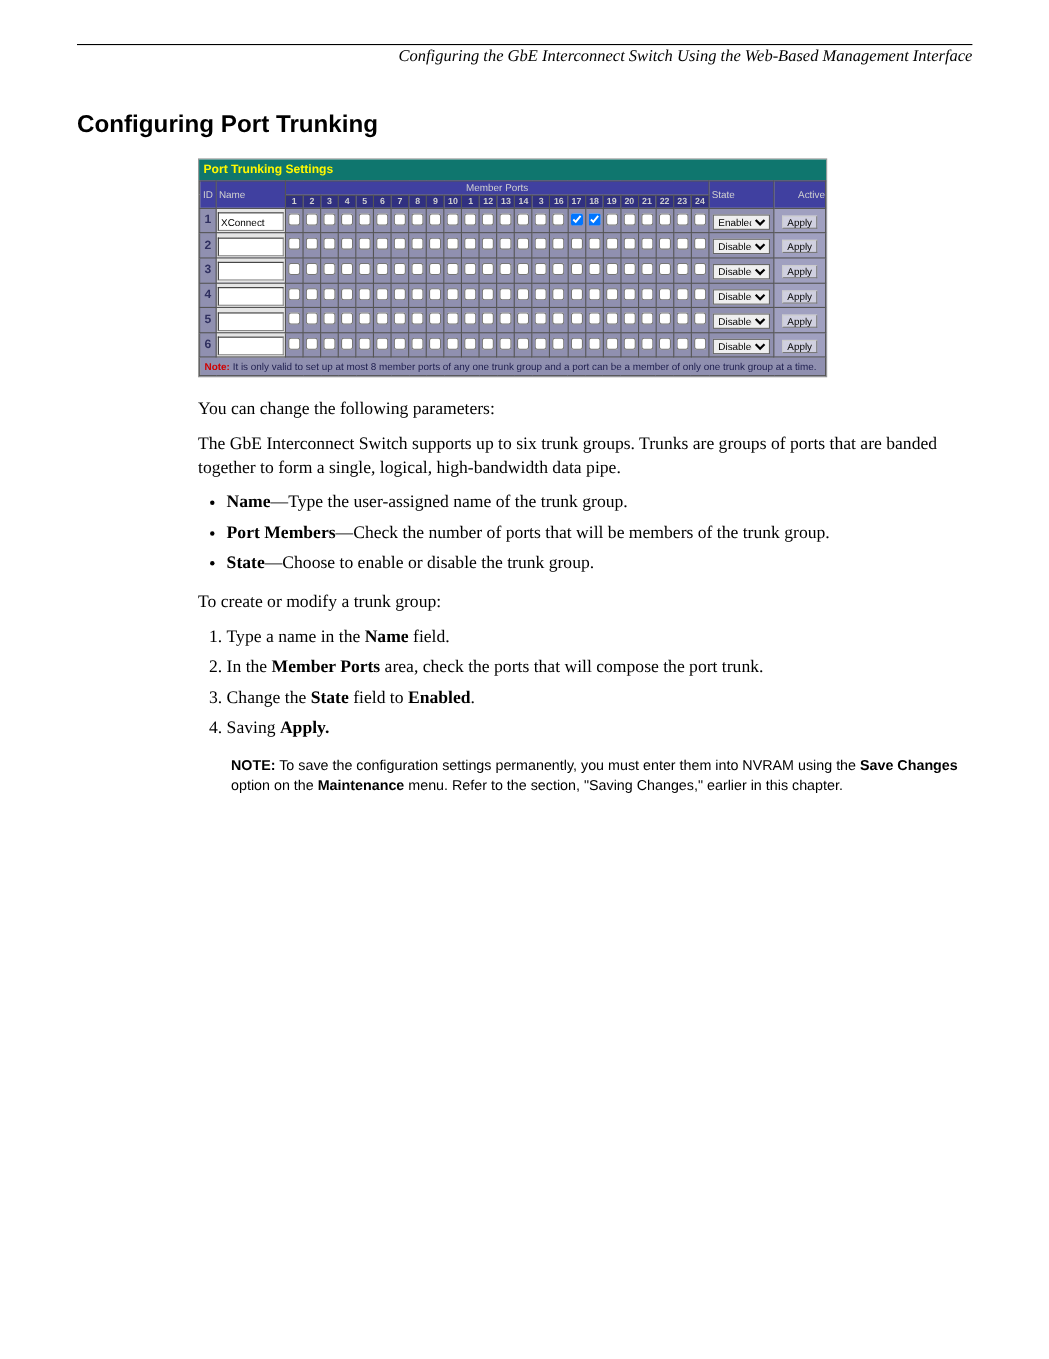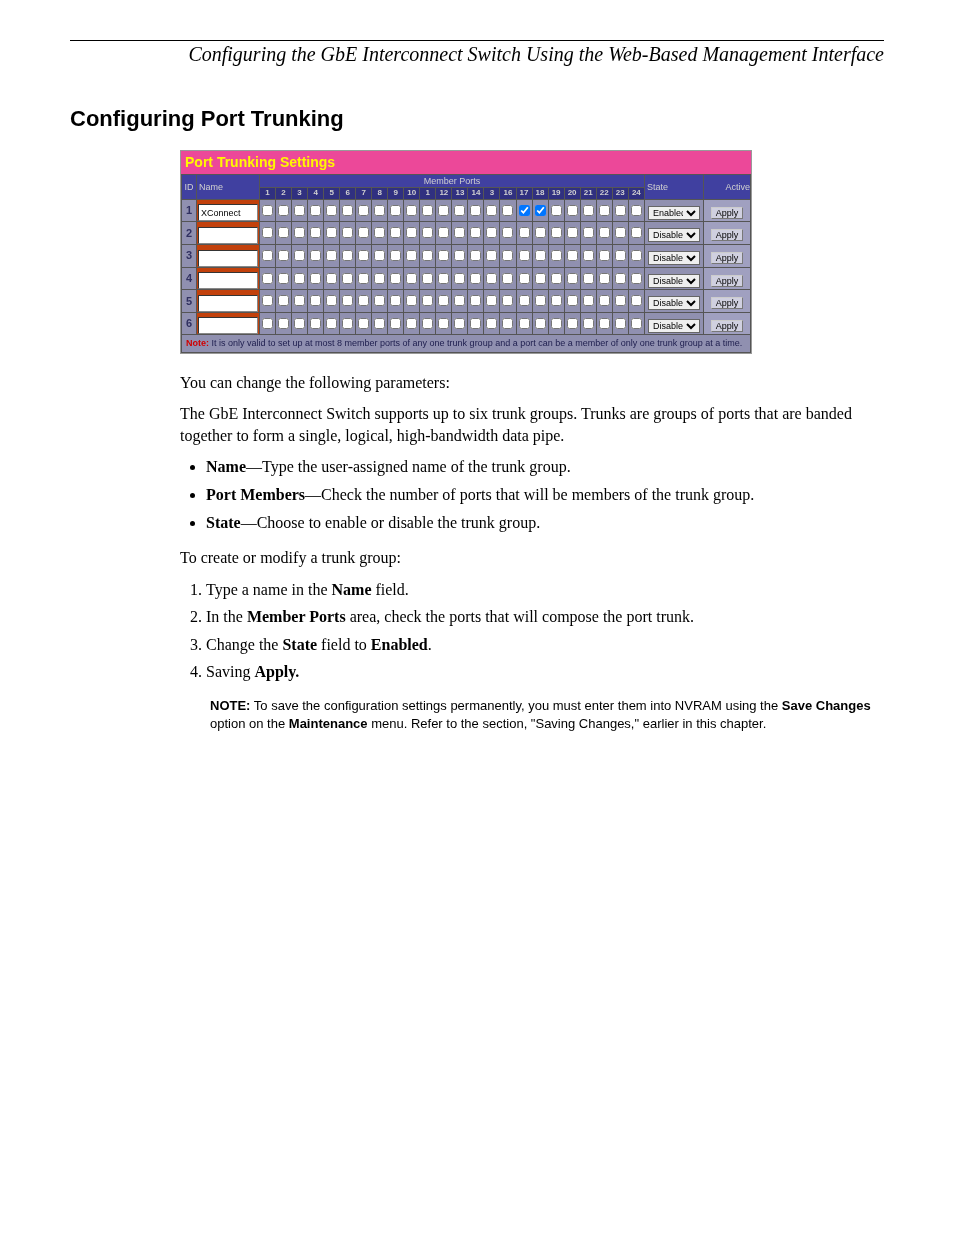--- a/index.html
+++ b/index.html
@@ -16,21 +16,21 @@
     min-height: 1100px;
     position: relative;
   }
   .top-rule {
     border-top: 1px solid #000;
     margin-bottom: 2px;
   }
   .header-text {
     font-style: italic;
     text-align: right;
-    font-size: 20px;
+    font-size: 15px;
     margin-bottom: 40px;
   }
   h1 {
     font-family: Arial, Helvetica, sans-serif;
     font-size: 22px;
     font-weight: bold;
     margin: 0 0 18px 0;
   }
   .body-block {
     margin-left: 110px;
@@ -47,24 +47,24 @@
     margin-top: 12px;
   }
   
   .shot {
     width: 570px;
     border: 1px solid #999;
     margin: 8px 0 18px 0;
     font-family: Verdana, Arial, sans-serif;
   }
   .shot-title {
-    background: #ec4899;
+    background: #0f766e;
     color: #fff800;
     font-weight: bold;
-    font-size: 14px;
+    font-size: 11px;
     padding: 2px 4px;
   }
   .ptable {
     border-collapse: collapse;
     width: 100%;
     table-layout: fixed;
   }
   .ptable th, .ptable td {
     border: 1px solid #555;
     padding: 0;
@@ -86,21 +86,21 @@
     background: #9090b0;
   }
   .idcell {
     background: #9090b0;
     color: #303060;
     font-size: 11px;
     font-weight: bold;
     width: 14px;
   }
   .namecell {
-    background: #c2410c;
+    background: #e5e5e5;
     width: 60px;
   }
   .namecell input {
     width: 54px;
     height: 13px;
     font-size: 9px;
     border: 1px inset #888;
     background: #fff;
   }
   .chkcell {

